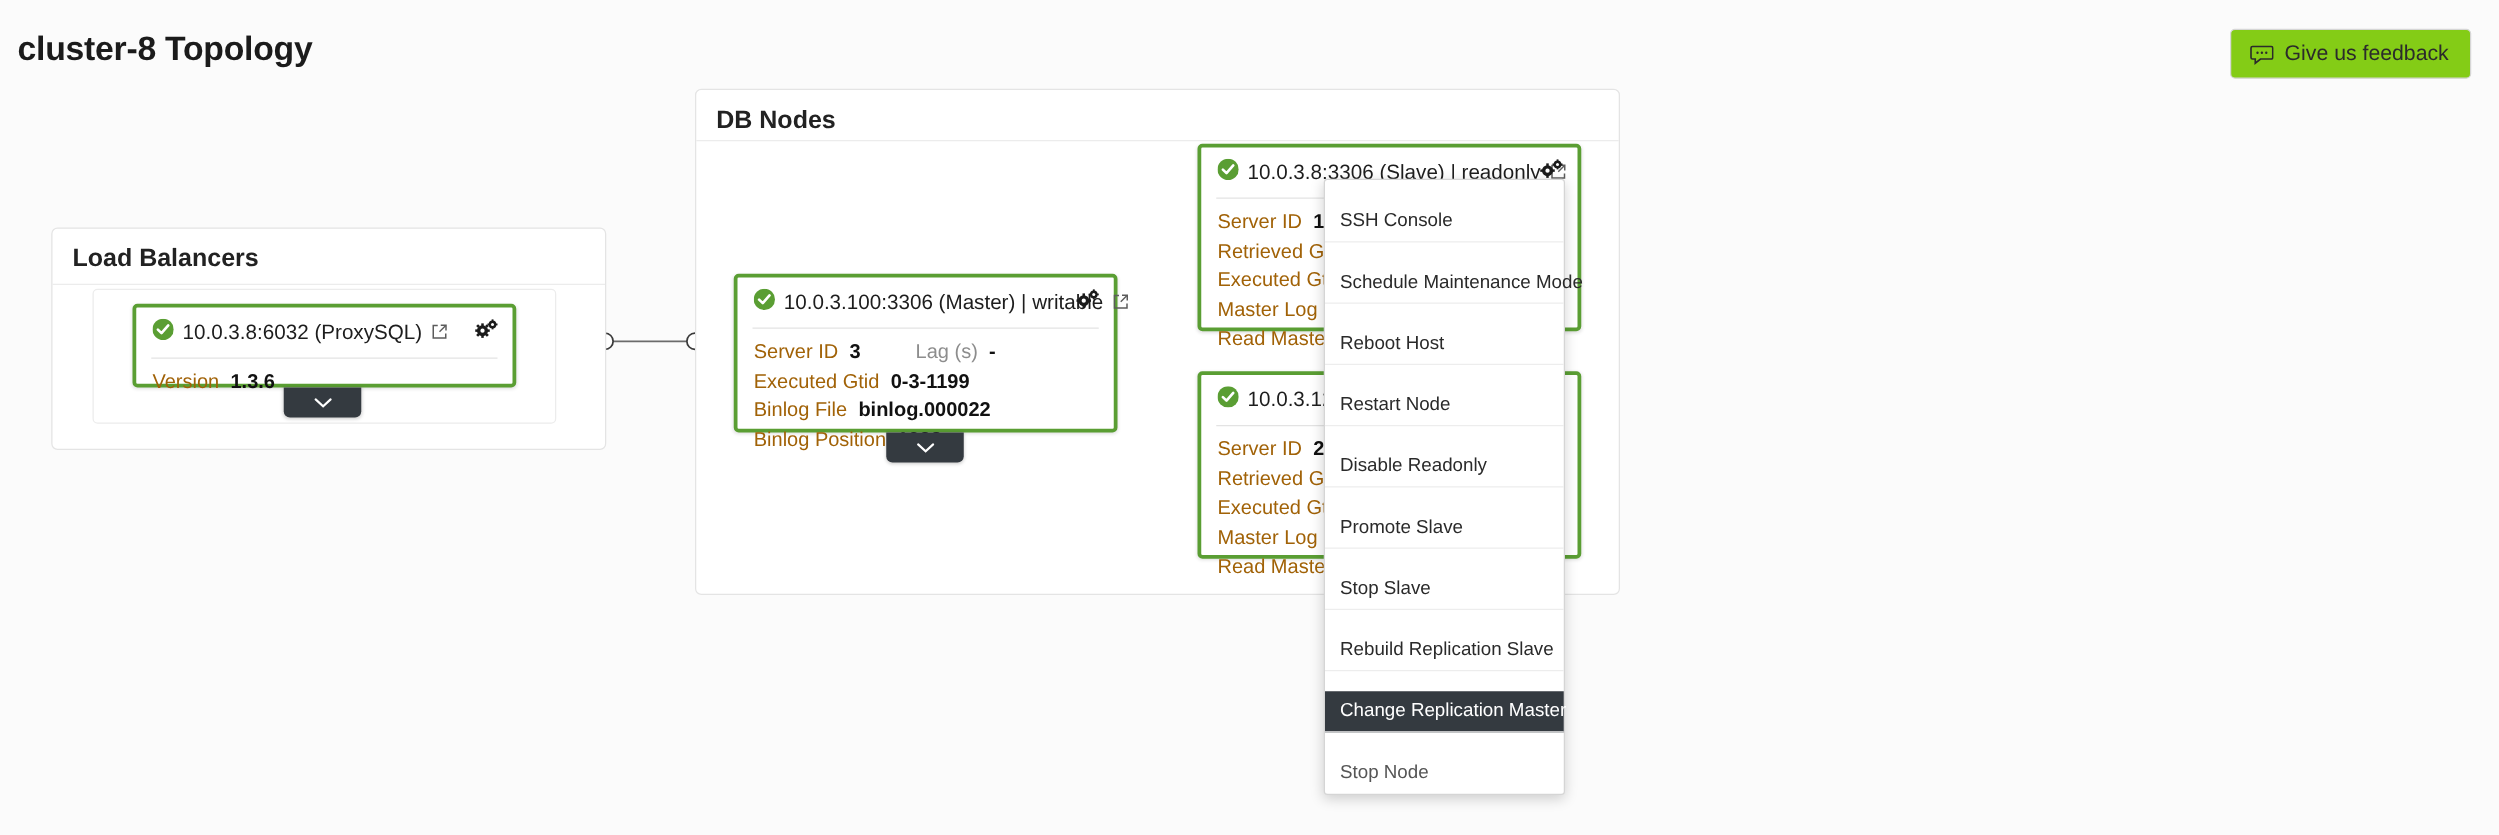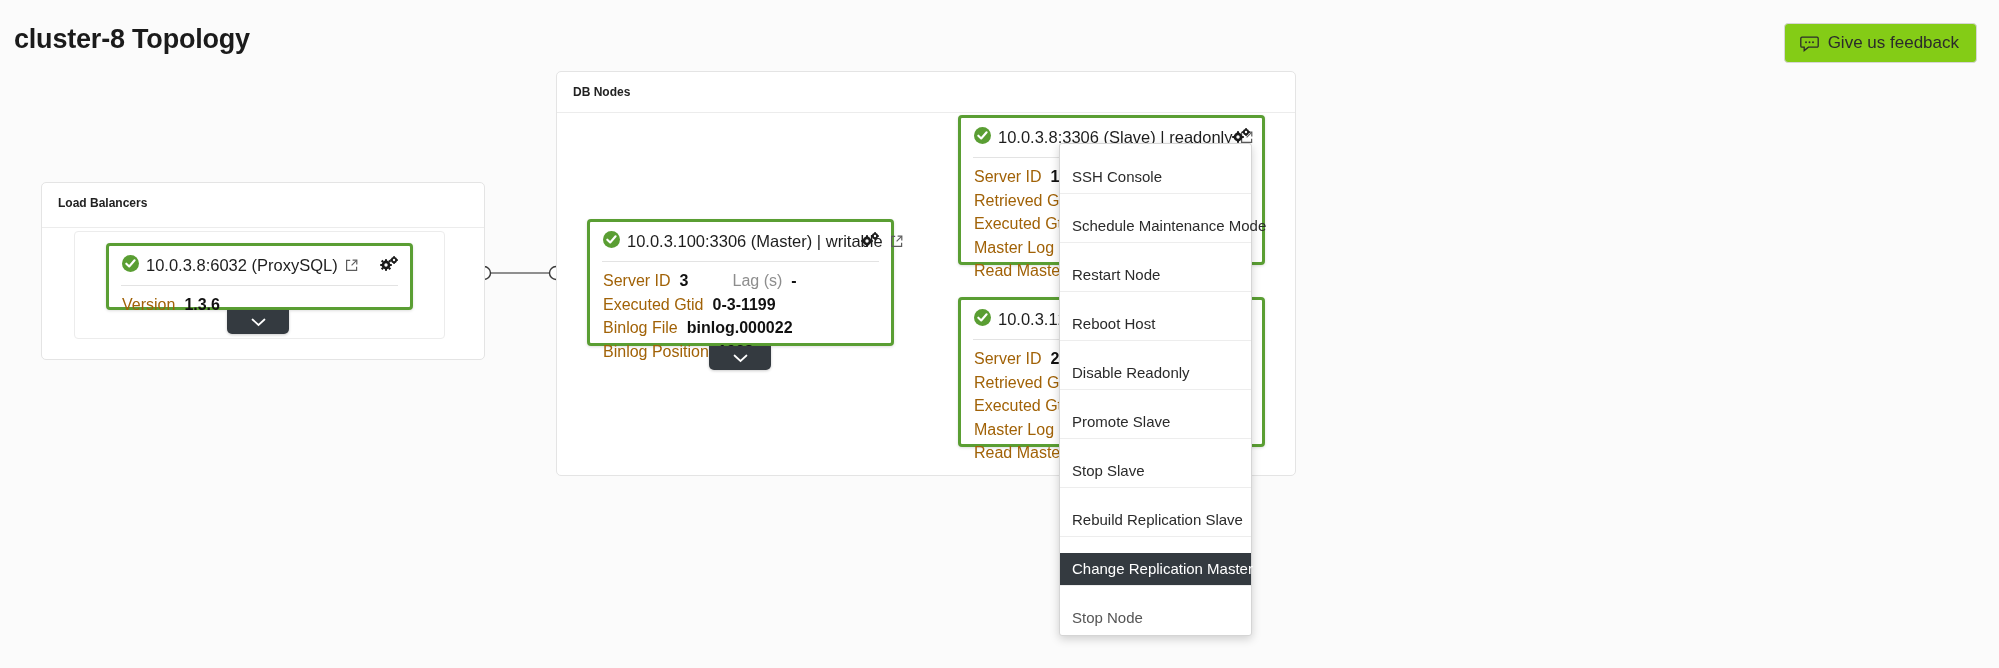--- a/index.html
+++ b/index.html
@@ -28,21 +28,21 @@
   .feedback-btn svg { display: block; }
 
   
   .panel {
     position: absolute;
     background: #ffffff;
     border: 1px solid #e4e4e4;
     border-radius: 5px;
   }
   .panel-title {
-    font-size: 12px; font-weight: bold; color: #222;
+    font-size: 20px; font-weight: bold; color: #222;
     padding: 13px 0 0 16px;
   }
   .panel-sep {
     position: absolute; left: 0; right: 0;
     height: 1px; background: #ececec;
   }
   #panel-lb  { left: 41px;  top: 182px; width: 444px; height: 178px; }
   #panel-lb .panel-sep { top: 44px; }
   #panel-db  { left: 556px; top: 71px;  width: 740px; height: 405px; }
   #panel-db .panel-sep { top: 40px; }
@@ -448,22 +448,22 @@
     <span>
       <svg width="15" height="9" viewBox="0 0 15 9">
           <path d="M1.5 1.5 L7.5 7 L13.5 1.5" fill="none" stroke="#fff" stroke-width="1.7" stroke-linecap="round"></path>
         </svg>
     </span>
   </div>
 
   <div class="menu" id="node-context-menu">
       <div class="menu-item">SSH Console</div>
       <div class="menu-item">Schedule Maintenance Mode</div>
+      <div class="menu-item">Reboot Host</div>
       <div class="menu-item">Restart Node</div>
-      <div class="menu-item">Reboot Host</div>
       <div class="menu-item">Disable Readonly</div>
       <div class="menu-item">Promote Slave</div>
       <div class="menu-item">Stop Slave</div>
       <div class="menu-item">Rebuild Replication Slave</div>
       <div class="menu-item active">Change Replication Master</div>
       <div class="menu-item dim">Stop Node</div>
     </div>
 
 </div>
 

